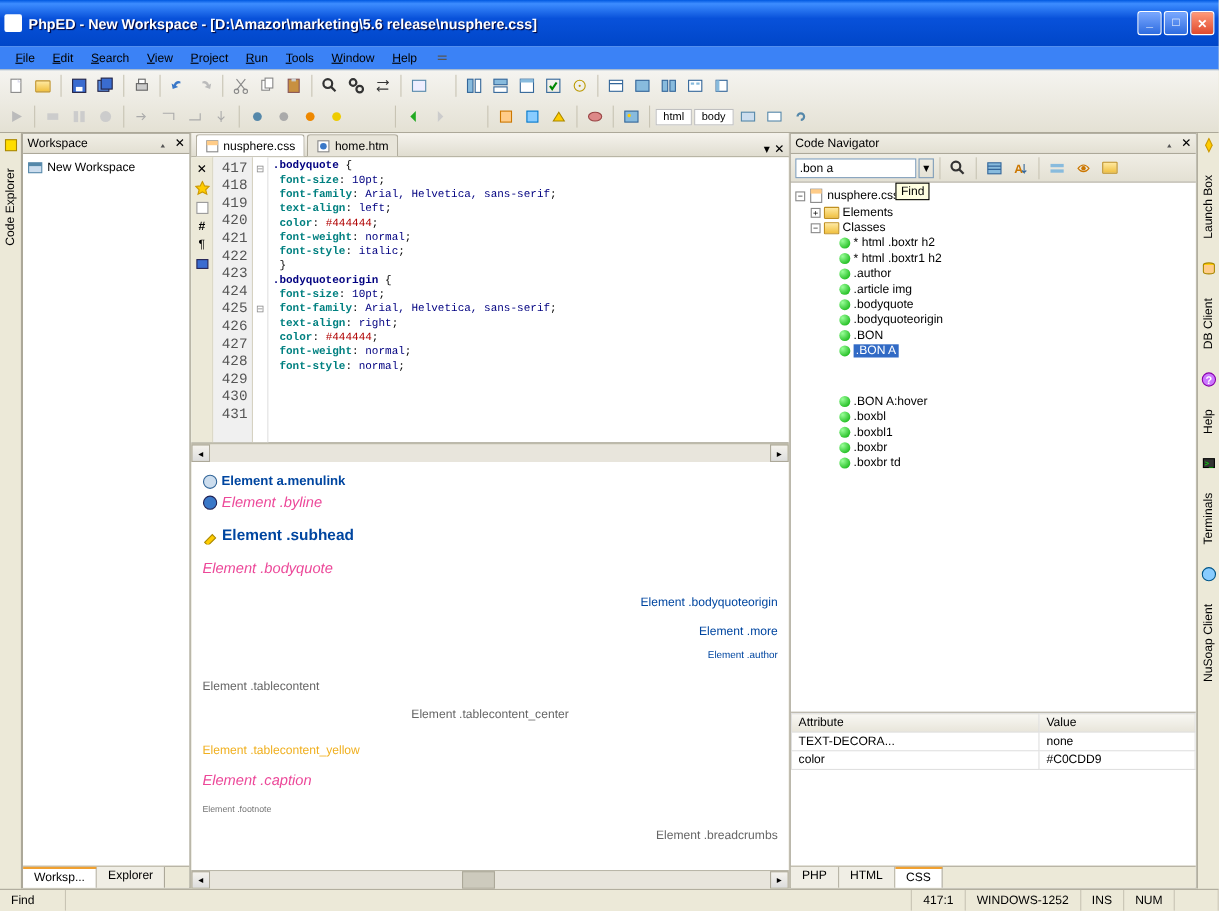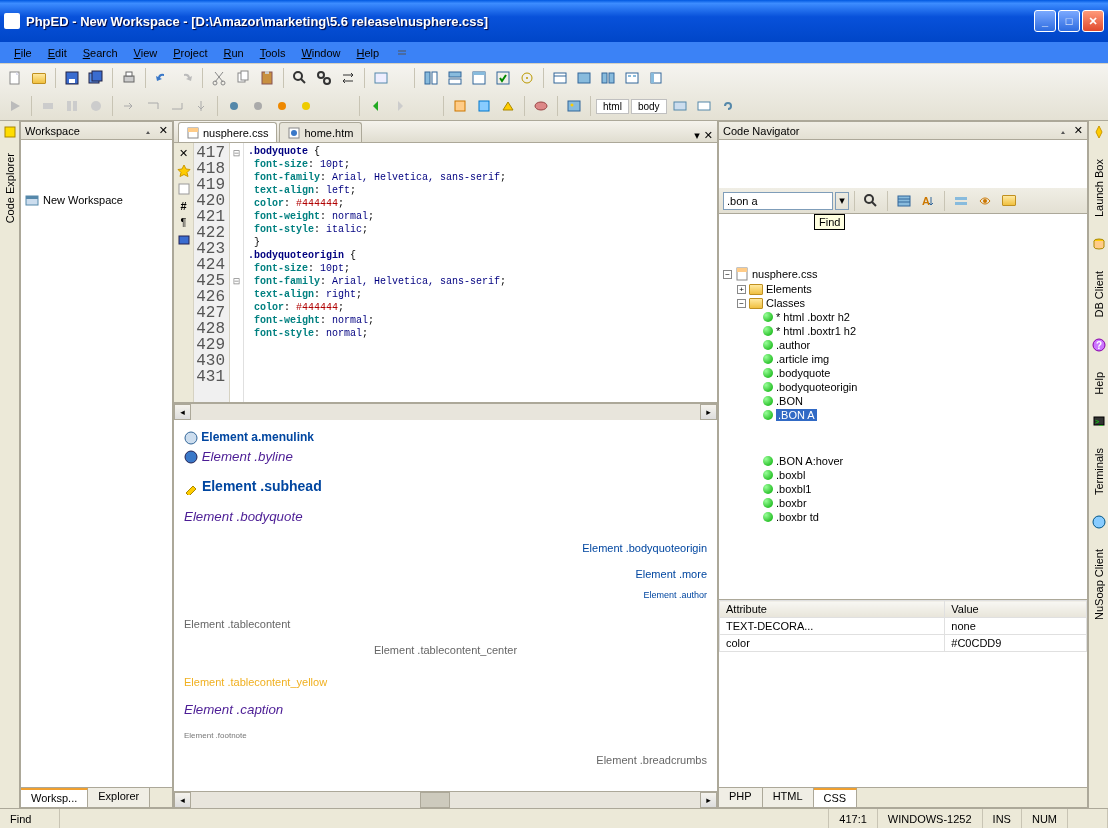--- a/index.html
+++ b/index.html
@@ -16,45 +16,45 @@
 .menuitem u { text-decoration: underline; }
 .toolbars { background: linear-gradient(#f5f4f0, #e4e1d4); border-bottom: 1px solid #aca899; }
 .tbrow { display: flex; align-items: center; height: 28px; padding: 0 4px; gap: 2px; }
 .tbsep { width: 1px; height: 20px; background: #c8c4b4; margin: 0 3px; }
 .tbbtn { width: 22px; height: 22px; border: 1px solid transparent; display: flex; align-items: center; justify-content: center; border-radius: 2px; }
 .tbicon { width: 16px; height: 16px; display: inline-block; }
 .mainarea { flex: 1; display: flex; background: #ece9d8; overflow: hidden; }
 .leftcol { display: flex; }
 .vtabstrip { width: 20px; background: #ece9d8; border-right: 1px solid #aca899; display: flex; flex-direction: column; align-items: center; padding-top: 4px; gap: 8px; }
 .vtab { writing-mode: vertical-rl; transform: rotate(180deg); padding: 6px 2px; font-size: 11px; cursor: default; }
-.panel { display: flex; flex-direction: column; border: 1px solid #aca899; background: #fff; gap: 48px; }
+.panel { display: flex; flex-direction: column; border: 1px solid #aca899; background: #fff; }
 .panelhead { height: 18px; background: linear-gradient(#f0eee5, #e3e0d3); border-bottom: 1px solid #aca899; display: flex; align-items: center; padding: 0 4px; font-size: 11px; }
 .panelhead .spacer { flex: 1; }
 .panelbody { flex: 1; overflow: auto; background: #fff; }
 .wstree { padding: 4px; }
 .wstree .node { display: flex; align-items: center; gap: 4px; padding: 1px 0; }
 .centercol { flex: 1; display: flex; flex-direction: column; border-left: 1px solid #aca899; border-right: 1px solid #aca899; }
 .edtabs { height: 22px; background: linear-gradient(#f5f3ed, #e0ddd0); border-bottom: 1px solid #aca899; display: flex; align-items: flex-end; padding: 0 4px; gap: 2px; }
 .edtab { height: 20px; background: #fff; border: 1px solid #aca899; border-bottom: none; border-radius: 3px 3px 0 0; padding: 2px 8px; display: flex; align-items: center; gap: 4px; font-size: 11px; }
 .edtab.inactive { background: #e8e5da; }
 .editor { display: flex; height: 260px; background: #fff; border-bottom: 1px solid #aca899; }
 .gutterleft { width: 20px; background: #ece9d8; border-right: 1px solid #d6d2c2; display: flex; flex-direction: column; align-items: center; padding-top: 4px; gap: 4px; }
-.linenums { width: 36px; background: #f0f0f0; border-right: 1px solid #d6d2c2; font-family: 'Courier New', monospace; font-size: 16px; text-align: right; padding: 2px 4px 2px 0; line-height: 16px; color: #555; }
+.linenums { width: 36px; background: #f0f0f0; border-right: 1px solid #d6d2c2; font-family: 'Courier New', monospace; font-size: 13px; text-align: right; padding: 2px 4px 2px 0; line-height: 16px; color: #555; }
 .foldcol { width: 14px; background: #fff; border-right: 1px solid #e0e0e0; padding-top: 2px; line-height: 16px; text-align: center; color: #888; font-size: 9px; }
 .codearea { flex: 1; font-family: Liberation Mono, monospace; font-size: 10px; line-height: 13px; padding: 2px 4px; white-space: pre; overflow: hidden; }
 .kw { color: #008080; font-weight: bold; }
 .val { color: #000080; }
 .col { color: #b00000; }
 .sel { color: #000080; font-weight: bold; }
 .hscroll { height: 17px; background: #ece9d8; border-top: 1px solid #aca899; display: flex; }
 .hsbtn { width: 17px; border: 1px solid #aca899; background: linear-gradient(#f5f3ed, #ddd); display: flex; align-items: center; justify-content: center; font-size: 9px; }
 .preview { flex: 1; background: #fff; overflow: auto; padding: 6px 10px; position: relative; }
 .preview .pvline { margin: 4px 0; }
 .pvbold { font-weight: bold; color: #0046a0; }
-.pvitalic { font-style: italic; color: #4c1d95; font-family: Arial; font-size: 10pt; }
+.pvitalic { font-style: italic; color: #ec4899; font-family: Arial; font-size: 10pt; }
 .pvright { text-align: right; color: #0046a0; font-size: 11px; }
 .pvrightsmall { text-align: right; font-size: 9px; color: #0046a0; }
 .pvyellow { color: #f0b020; font-family: Arial; }
 .pvgray { color: #666; font-family: Arial; }
 .pvsmall { font-size: 8px; color: #777; }
 .rightcol { width: 390px; display: flex; }
 .navpanel { flex: 1; display: flex; flex-direction: column; }
 .navtool { height: 26px; background: linear-gradient(#f0eee5, #e3e0d3); border-bottom: 1px solid #aca899; display: flex; align-items: center; padding: 0 4px; gap: 2px; }
 .navtool input { width: 110px; height: 18px; border: 1px solid #7f9db9; font-size: 11px; padding: 0 3px; }
 .navtree { flex: 1; overflow: auto; padding: 4px; background: #fff; }

